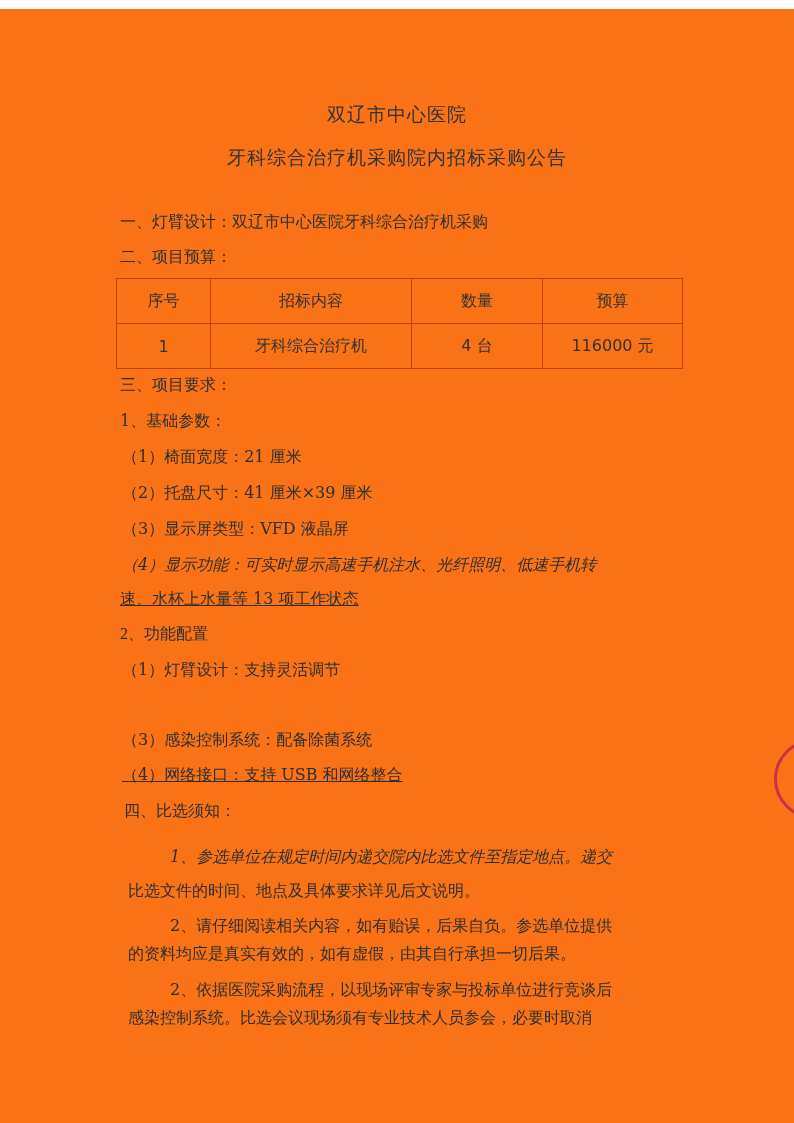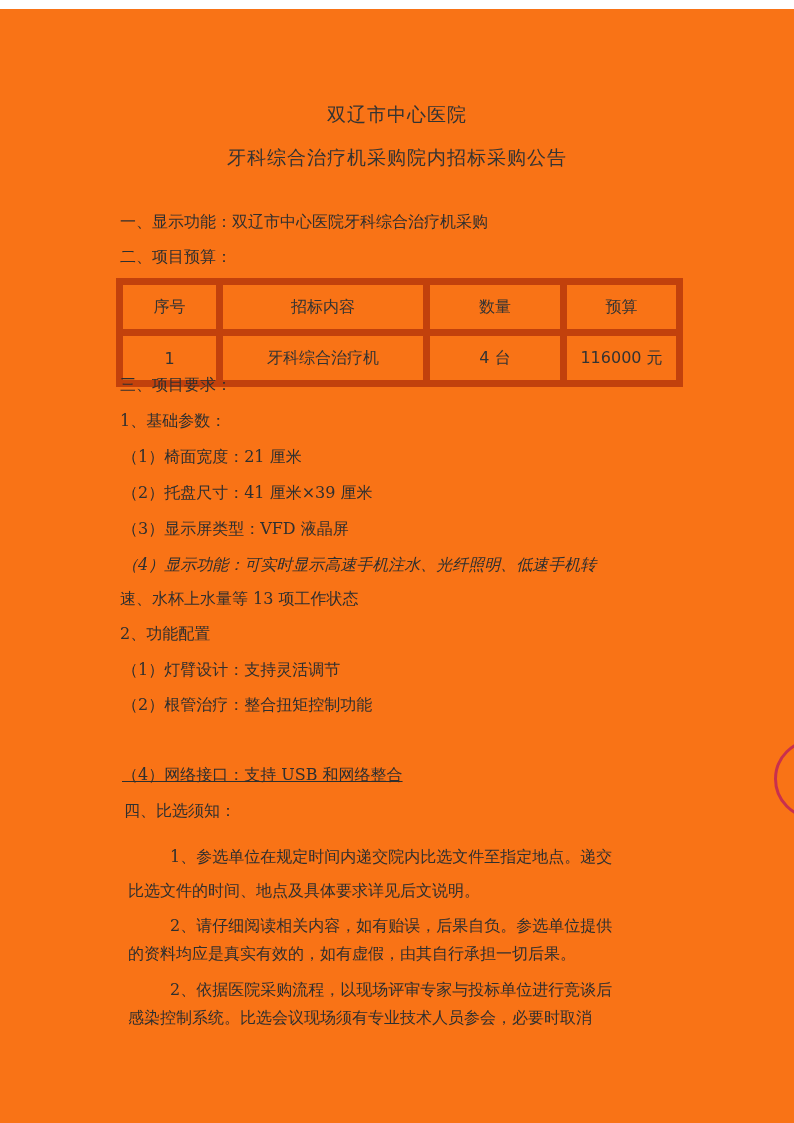--- a/index.html
+++ b/index.html
@@ -38,21 +38,21 @@
     .sans { font-family: "DejaVu Sans", "Liberation Sans", sans-serif; }
     table.budget {
       position: absolute;
       left: 116px; top: 269px;
       width: 567px;
       border-collapse: collapse;
       font-size: 16px;
       color: #333;
     }
     table.budget td, table.budget th {
-      border: 7px solid #c2410c;
+      border: 1px solid #c2410c;
       text-align: center;
       font-weight: normal;
       height: 44px;
       padding: 0;
     }
     .stamp {
       position: absolute;
       left: 774px; top: 730px;
       width: 80px; height: 80px;
       border: 3px solid #c8304e;
@@ -61,21 +61,21 @@
     }
   </style>
 </head>
 <body>
 
 <div class="page">
 
   <div class="title" style="top:93px;">双辽市中心医院</div>
   <div class="title" style="top:136px;">牙科综合治疗机采购院内招标采购公告</div>
 
-  <div class="line" style="left:120px; top:203px;">一、显示功能：双辽市中心医院牙科综合治疗机采购</div>
+  <div class="line" style="left:120px; top:203px;">一、灯臂设计：双辽市中心医院牙科综合治疗机采购</div>
   <div class="line" style="left:120px; top:238px;">二、项目预算：</div>
 
   <table class="budget">
     <tbody>
         <tr>
       <th style="width:93px;">序号</th>
       <th style="width:200px;">招标内容</th>
       <th style="width:130px;">数量</th>
       <th>预算</th>
     </tr>
@@ -87,30 +87,30 @@
     </tr>
   </tbody>
     </table>
 
   <div class="line" style="left:120px; top:366px;">三、项目要求：</div>
   <div class="line" style="left:120px; top:402px;">1、基础参数：</div>
   <div class="line" style="left:122px; top:438px;">（1）椅面宽度：21 厘米</div>
   <div class="line" style="left:122px; top:474px;">（2）托盘尺寸：41 厘米×39 厘米</div>
   <div class="line" style="left:122px; top:510px;">（3）显示屏类型：VFD 液晶屏</div>
   <div class="line" style="left:122px; top:546px;font-style:italic;">（4）显示功能：可实时显示高速手机注水、光纤照明、低速手机转</div>
-  <div class="line" style="left:120px; top:580px;">速、水杯上水量等 13 项工作状态</div>
+  <div class="line" style="left:120px; top:580px;text-decoration:underline;">速、水杯上水量等 13 项工作状态</div>
 
-  <div class="line" style="left:120px; top:615px;">2、功能配置</div>
+  <div class="line" style="left:120px; top:615px;font-family:Liberation Serif, serif;">2、功能配置</div>
   <div class="line" style="left:122px; top:651px;">（1）灯臂设计：支持灵活调节</div>
-  <div class="line" style="left:122px; top:686px;">（2）根管治疗：整合扭矩控制功能</div>
+  <div class="line" style="left:122px; top:721px;">（3）感染控制系统：配备除菌系统</div>
   <div class="line" style="left:122px; top:756px;text-decoration:underline;">（4）网络接口：支持 USB 和网络整合</div>
 
   <div class="line" style="left:124px; top:792px;">四、比选须知：</div>
 
-  <div class="line" style="left:170px; top:838px;">1、参选单位在规定时间内递交院内比选文件至指定地点。递交</div>
+  <div class="line" style="left:170px; top:838px;font-style:italic;">1、参选单位在规定时间内递交院内比选文件至指定地点。递交</div>
   <div class="line" style="left:128px; top:872px;">比选文件的时间、地点及具体要求详见后文说明。</div>
   <div class="line" style="left:170px; top:907px;">2、请仔细阅读相关内容，如有贻误，后果自负。参选单位提供</div>
   <div class="line" style="left:128px; top:935px;">的资料均应是真实有效的，如有虚假，由其自行承担一切后果。</div>
   <div class="line" style="left:170px; top:971px;">2、依据医院采购流程，以现场评审专家与投标单位进行竞谈后</div>
   <div class="line" style="left:128px; top:999px;">感染控制系统。比选会议现场须有专业技术人员参会，必要时取消</div>
 
   <div class="stamp"></div>
 </div>
 
 </body></html>

